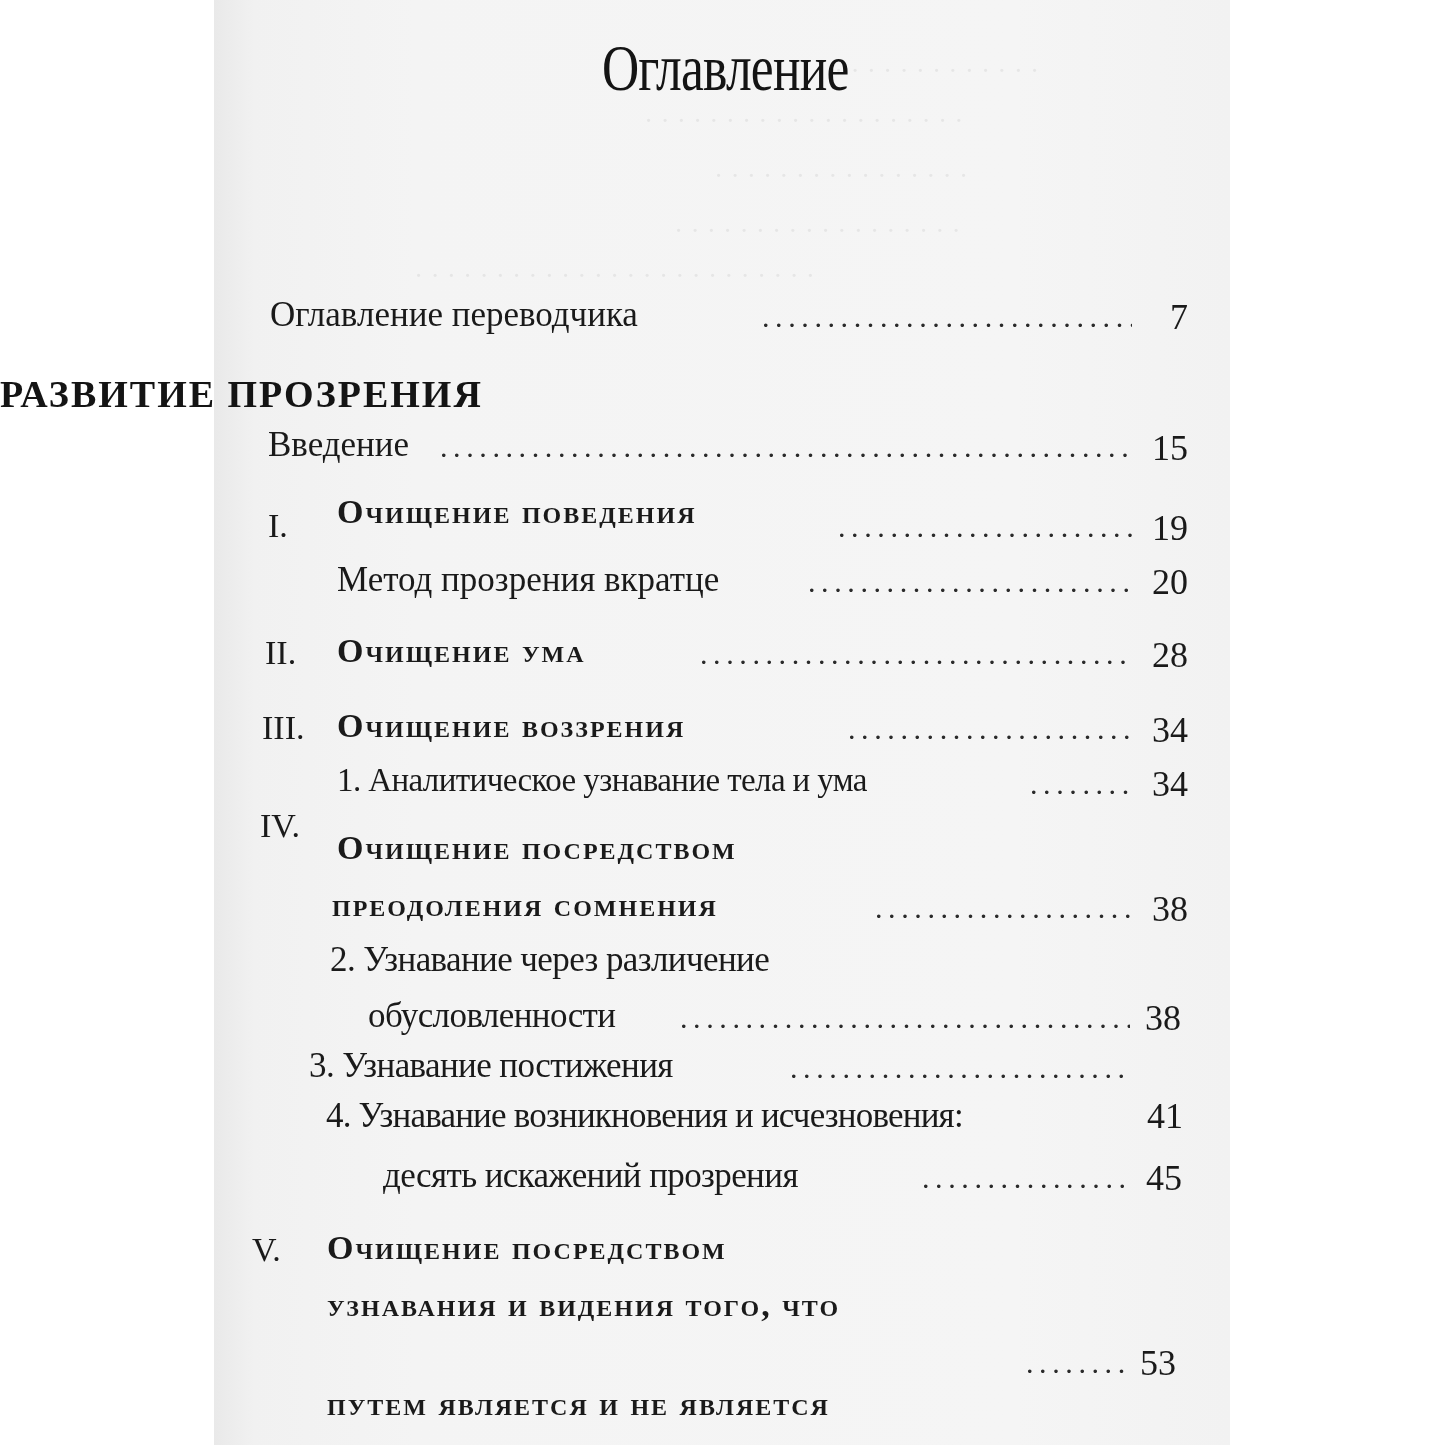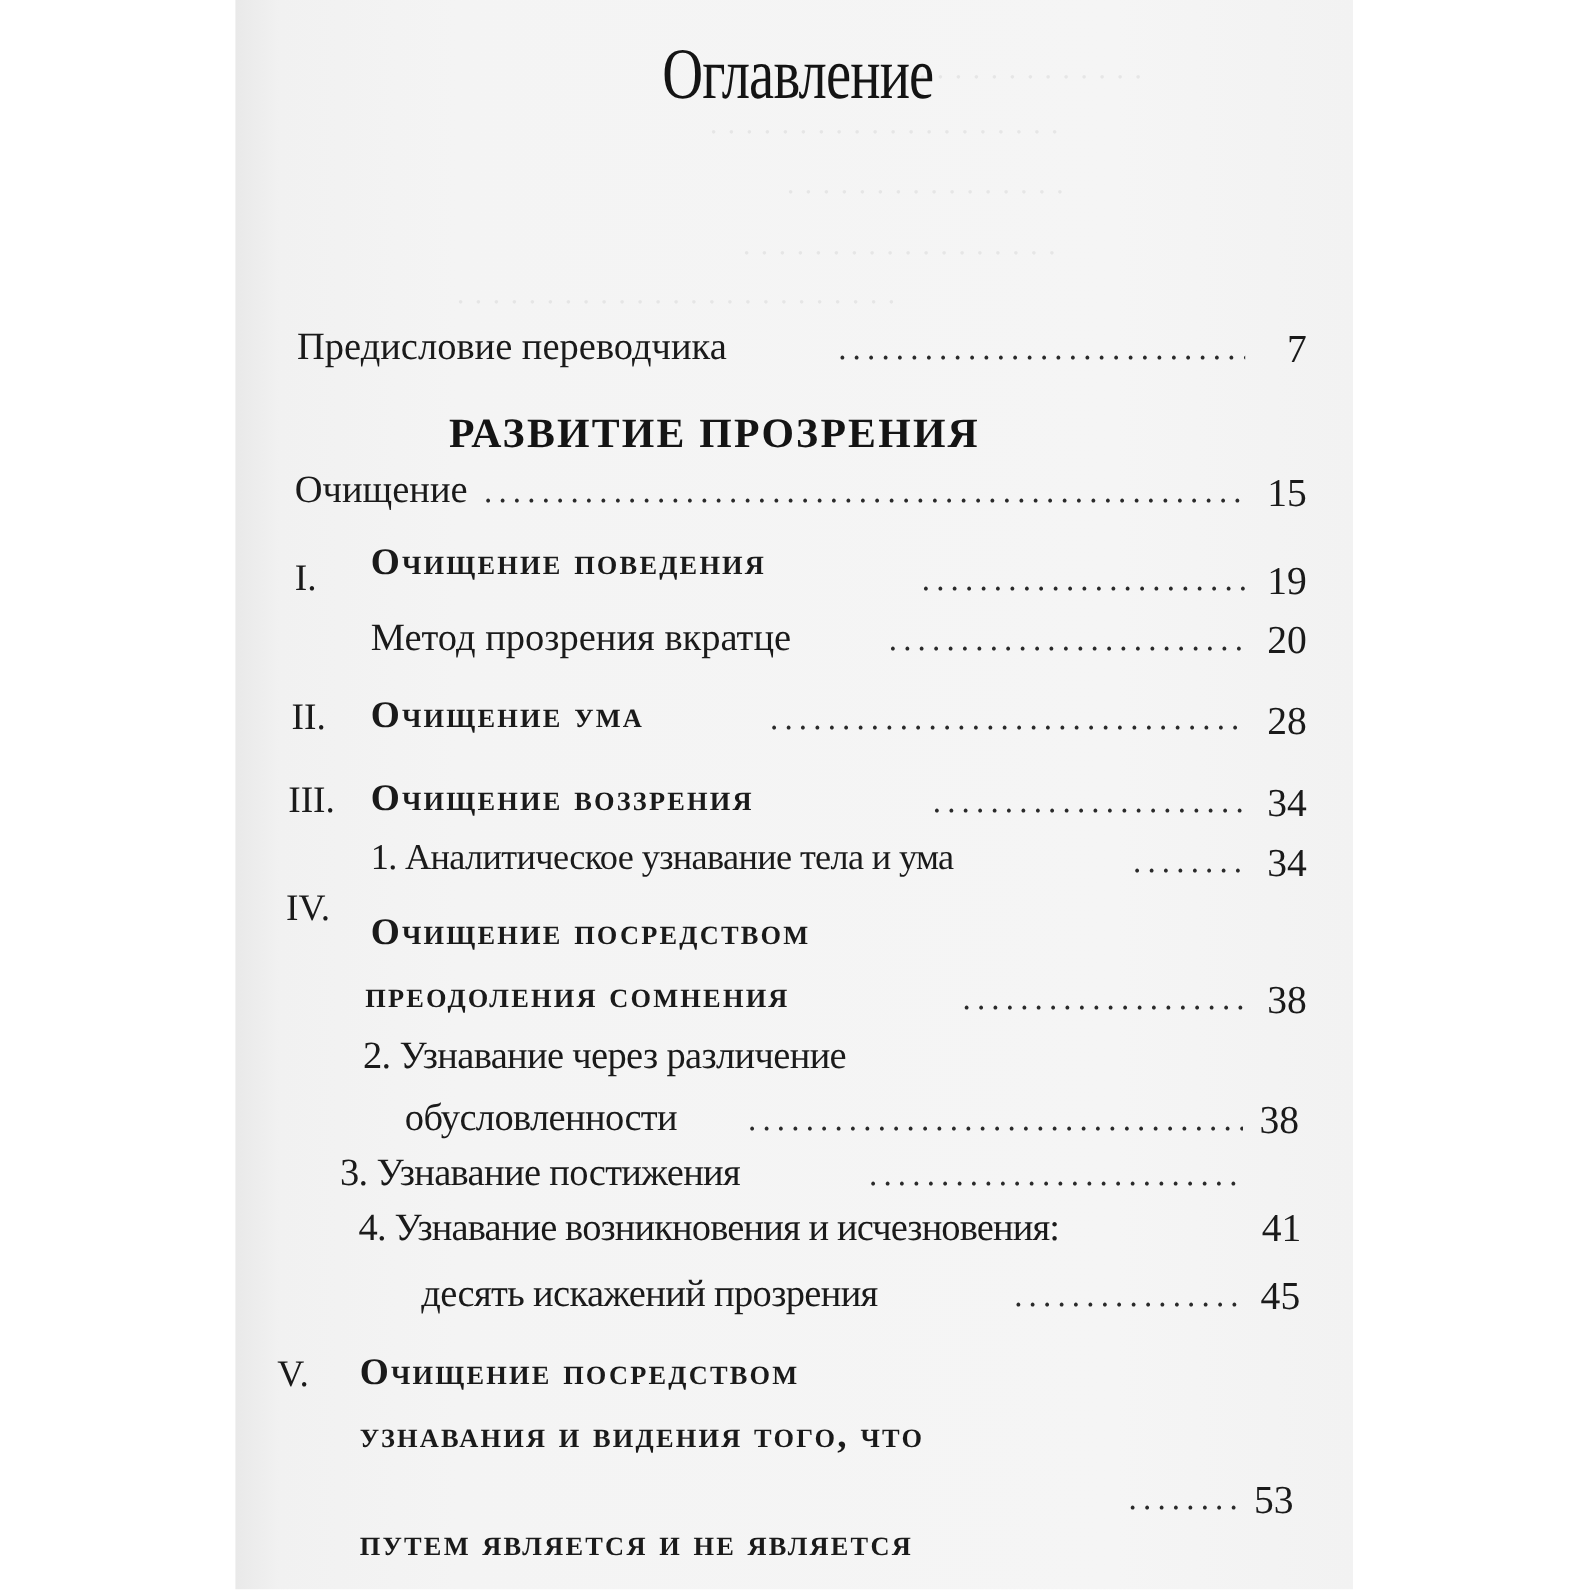--- a/index.html
+++ b/index.html
@@ -78,21 +78,20 @@
     font-family: "Liberation Serif", serif;
     font-size: 36px;
     text-align: right;
     width: 80px;
     color: #1a1a1a;
   }
   .section {
     position: absolute;
     left: 0;
     width: 1299px;
-    text-align: center;
     font-family: "Liberation Serif", serif;
     font-weight: bold;
     font-size: 38px;
     letter-spacing: 2px;
     color: #141414;
   }
 </style>
 </head>
 <body>
 
@@ -101,29 +100,29 @@
   <div class="bleed" style="left:620px;top:55px;">· · · · · · · · · · · · ·</div>
   <div class="bleed" style="left:430px;top:105px;">· · · · · · · · · · · · · · · · · · · ·</div>
   <div class="bleed" style="left:500px;top:160px;">· · · · · · · · · · · · · · · ·</div>
   <div class="bleed" style="left:460px;top:215px;">· · · · · · · · · · · · · · · · · ·</div>
   <div class="bleed" style="left:200px;top:260px;">· · · · · · · · · · · · · · · · · · · · · · · · ·</div>
 </div>
 
 <div class="title">Оглавление</div>
 
 <div>
-  <span class="txt" style="left:270px;top:295px;">Предисловие переводчика</span>
+  <span class="txt" style="left:270px;top:295px;">Оглавление переводчика</span>
   <span class="leader" style="left:762px;top:300px;width:370px;">................................................................................</span>
   <span class="pg" style="left:1108px;top:296px;">7</span>
 </div>
 
 <div class="section" style="top:372px;">РАЗВИТИЕ ПРОЗРЕНИЯ</div>
 
 <div>
-  <span class="txt" style="left:268px;top:425px;">Очищение</span>
+  <span class="txt" style="left:268px;top:425px;">Введение</span>
   <span class="leader" style="left:440px;top:430px;width:692px;">................................................................................</span>
   <span class="pg" style="left:1108px;top:427px;">15</span>
 </div>
 
 <div>
   <span class="num" style="left:268px;top:507px;">I.</span>
   <span class="txt bold" style="left:337px;top:493px;">Очищение поведения</span>
   <span class="leader" style="left:838px;top:510px;width:294px;">................................................................................</span>
   <span class="pg" style="left:1108px;top:507px;">19</span>
 </div>

